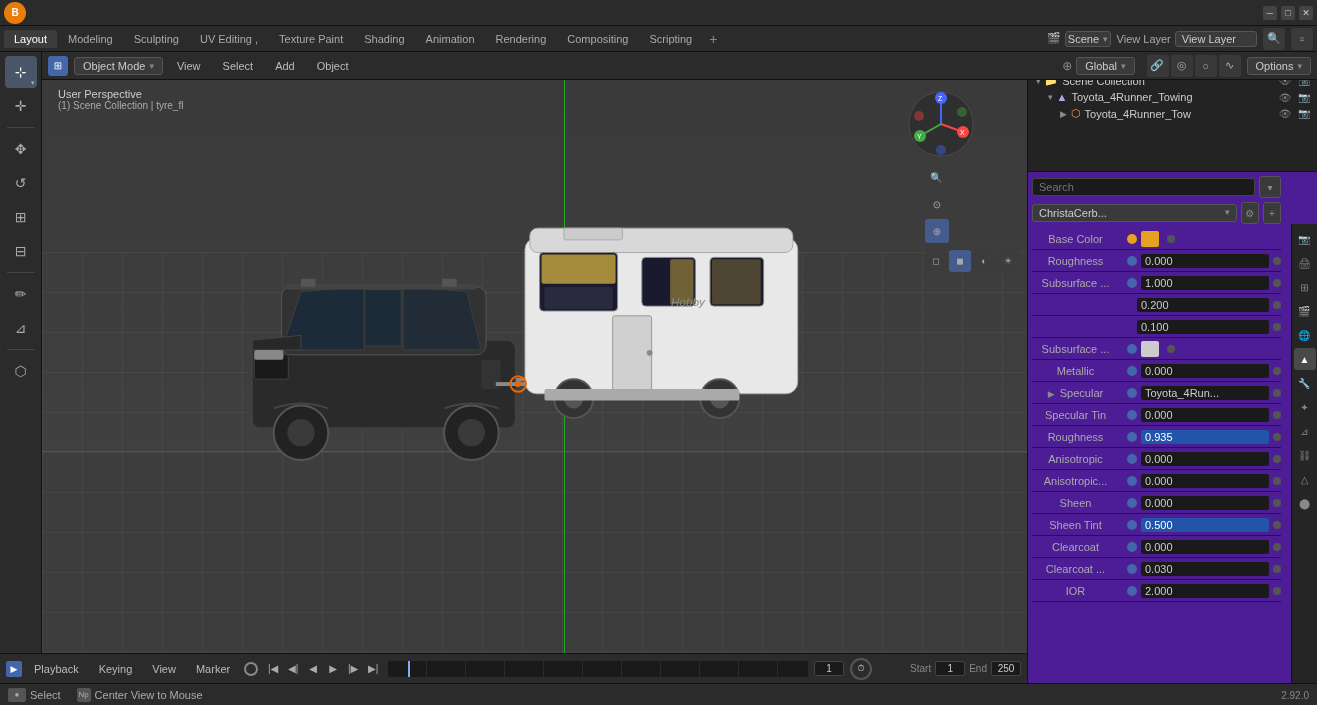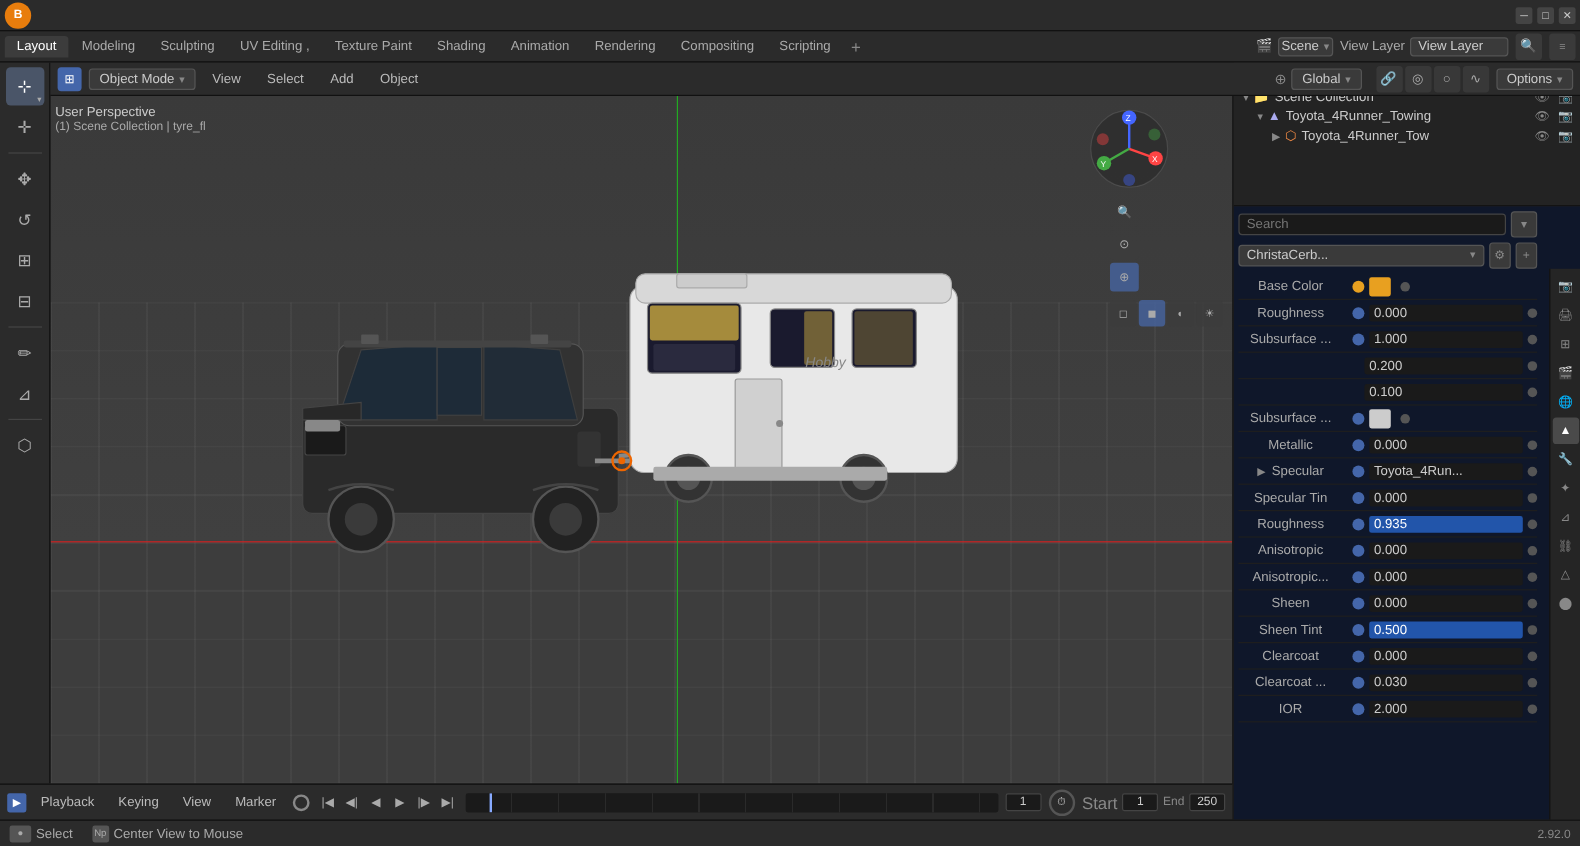--- a/index.html
+++ b/index.html
@@ -229,21 +229,21 @@
     .viewport-bg {
       position: absolute;
       top: 0; left: 0; right: 0;
       height: 65%;
       background: linear-gradient(180deg, #3a3a3a 0%, #404040 100%);
     }
 
     
     .viewport-info {
       position: absolute;
-      top: 8px; left: 4px;
+      top: 8px; left: 16px;
       font-size: 11px;
       color: #ccc;
     }
     .viewport-info-line2 {
       font-size: 10px;
       color: #aaa;
     }
     .vp-tool-btn {
       width: 26px; height: 26px;
       background: rgba(60,60,60,0.8);
@@ -368,21 +368,21 @@
       font-size: 11px;
     }
     .row-expand { color: #888; font-size: 9px; }
     .row-eye { color: #888; font-size: 10px; margin-left: auto; cursor: pointer; }
     .indent1 { margin-left: 12px; }
     .indent2 { margin-left: 24px; }
 
     
     .props-panel {
       flex: 1;
-      background: #0f172a;
+      background: #4c1d95;
       overflow-y: auto;
       overflow-x: hidden;
     }
     .props-sidebar-icons {
       position: absolute;
       right: 0; top: 172px;
       width: 26px;
       bottom: 0;
       background: #252525;
       display: flex; flex-direction: column;
@@ -929,21 +929,21 @@
   <div class="timeline-content">
     <div class="timeline-ticks"></div>
     <div class="timeline-cursor"></div>
   </div>
 
   <div class="frame-display">1</div>
 
   <div style="width:22px;height:22px;border-radius:50%;border:2px solid #555;display:flex;align-items:center;justify-content:center;cursor:pointer;font-size:9px;">⏱</div>
 
   <div style="display:flex;align-items:center;gap:4px;flex-shrink:0;">
-    <span style="color:#888;font-size:14px;">Start</span>
+    <span style="color:#888;font-size:10px;margin-left:32px;">Start</span>
     <div class="frame-display">1</div>
     <span style="color:#888;font-size:10px;">End</span>
     <div class="frame-display">250</div>
   </div>
 </div>
 
 <div class="bottom-bar">
   <div class="bottom-shortcut">
     <div style="width:18px;height:14px;background:#555;border-radius:2px;display:flex;align-items:center;justify-content:center;font-size:8px;">●</div>
     <span>Select</span>

